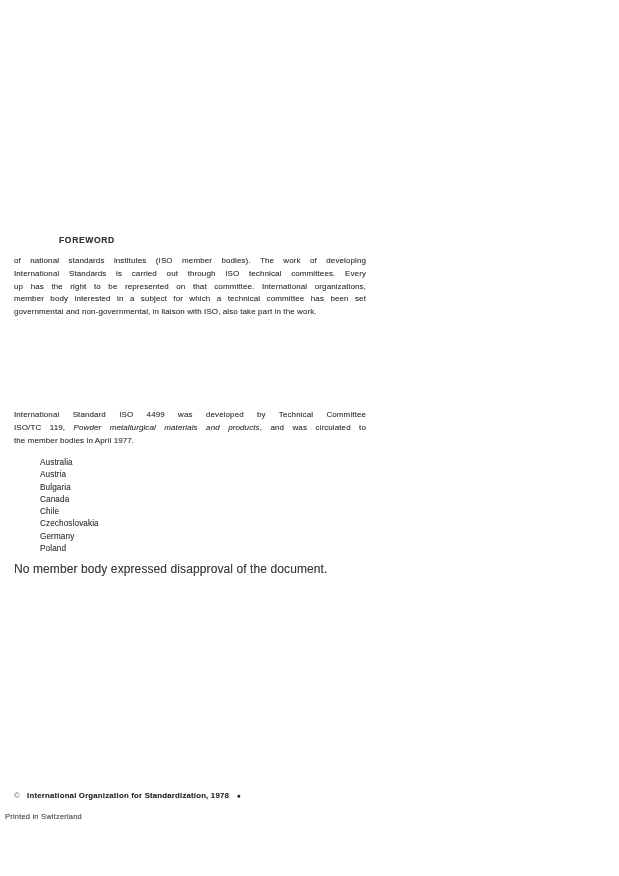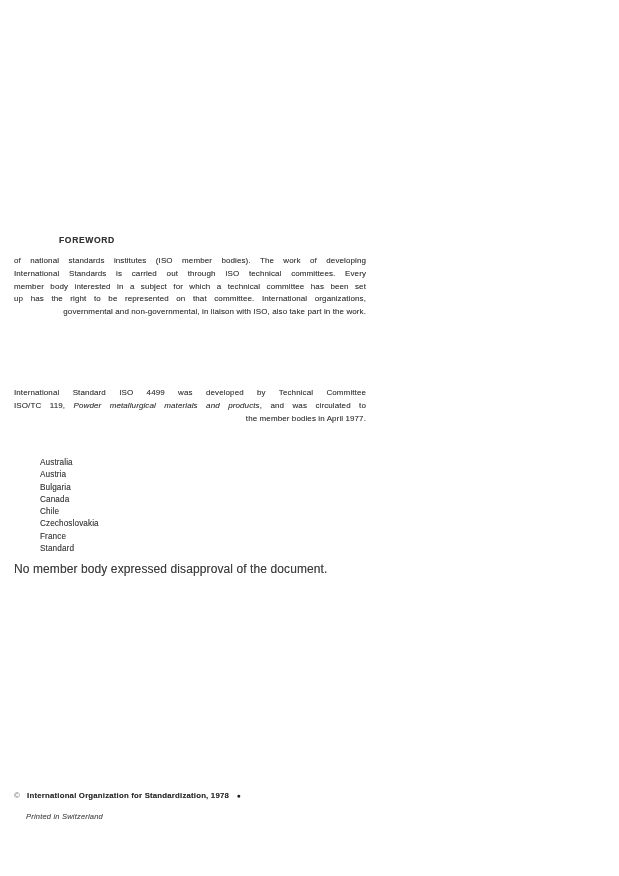--- a/index.html
+++ b/index.html
@@ -24,25 +24,25 @@
     padding-left: 45px;
   }
   .para {
     left: 14px;
     width: 352px;
     font-size: 8px;
     line-height: 12.8px;
     letter-spacing: 0.1px;
   }
   .jline { text-align: justify; text-align-last: justify; }
-  .lline { text-align: right; }
+  .lline { text-align: left; }
   .italic { font-style: italic; }
   .para1 { top: 255px; }
   .para2 { top: 339px; }
-  .para3 { top: 387px; }
+  .para3 { top: 409px; }
   .intro { top: 434px; }
   .countries {
     top: 457px; left: 40px;
     display: flex;
     font-size: 8.2px;
     line-height: 12.3px;
     letter-spacing: 0.1px;
   }
   .countries .col1 { width: 110px; }
   .countries .col2 { width: 115px; }
@@ -66,60 +66,59 @@
     font-weight: 400;
     margin-right: 7px;
     font-size: 8px;
   }
   .copyright-bullet {
     margin-left: 8px;
     font-size: 6.5px;
     color: #1f1f1f;
   }
   .printed-line {
-    top: 812px; left: 26px;
+    top: 812px; left: 5px;
     font-size: 7.5px;
     color: #555555;
     letter-spacing: 0.2px;
-    font-style: italic;
   }
 </style>
 </head>
 <body>
 
 <div class="page">
 
   <div class="abs heading">FOREWORD</div>
 
   <div class="abs para para1">
     <div class="jline">of national standards institutes (ISO member bodies). The work of developing</div>
     <div class="jline">International Standards is carried out through ISO technical committees. Every</div>
+    <div class="jline">up has the right to be represented on that committee. International organizations,</div>
     <div class="jline">member body interested in a subject for which a technical committee has been set</div>
-    <div class="jline">up has the right to be represented on that committee. International organizations,</div>
     <div class="lline">governmental and non-governmental, in liaison with ISO, also take part in the work.</div>
   </div>
 
 
   <div class="abs para para3">
     <div class="jline">International Standard ISO 4499 was developed by Technical Committee</div>
     <div class="jline"><span>ISO/TC 119, </span><span class="italic">Powder metallurgical materials and products</span><span>, and was circulated to</span></div>
     <div class="lline">the member bodies in April 1977.</div>
   </div>
 
 
   <div class="abs countries">
     <div class="col1">
       <div>Australia</div>
       <div>Austria</div>
       <div>Bulgaria</div>
       <div>Canada</div>
       <div>Chile</div>
       <div>Czechoslovakia</div>
-      <div>France</div>
-      <div>Standard</div>
+      <div>Germany</div>
+      <div>Poland</div>
     </div>
   </div>
 
   <div class="abs no-disapproval">No member body expressed disapproval of the document.</div>
 
   <div class="abs copyright-line">
     <span class="copyright-sym">©</span>
     <span>International Organization for Standardization, 1978</span>
     <span class="copyright-bullet">●</span>
   </div>

